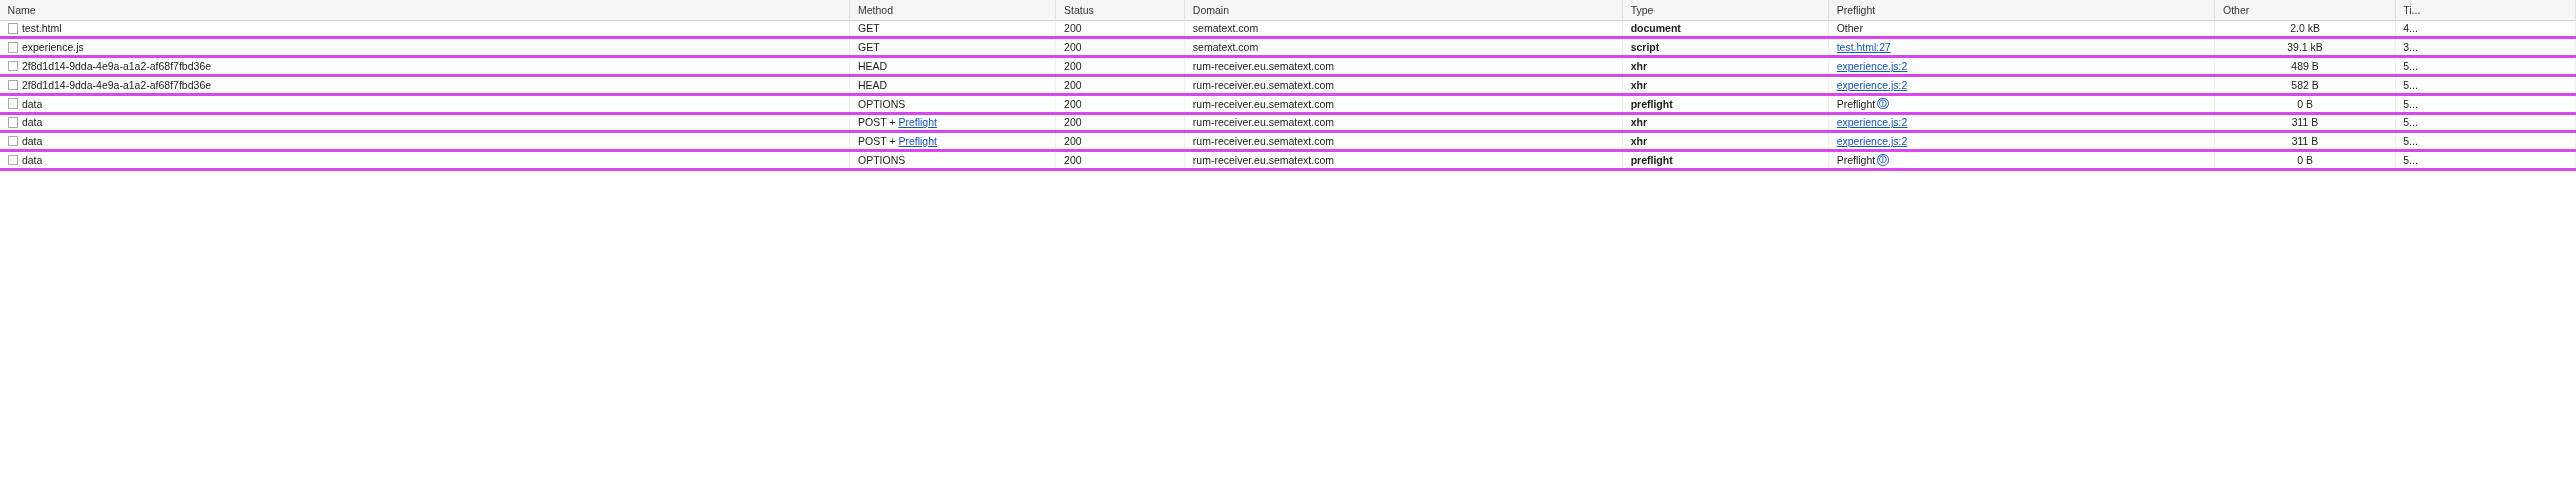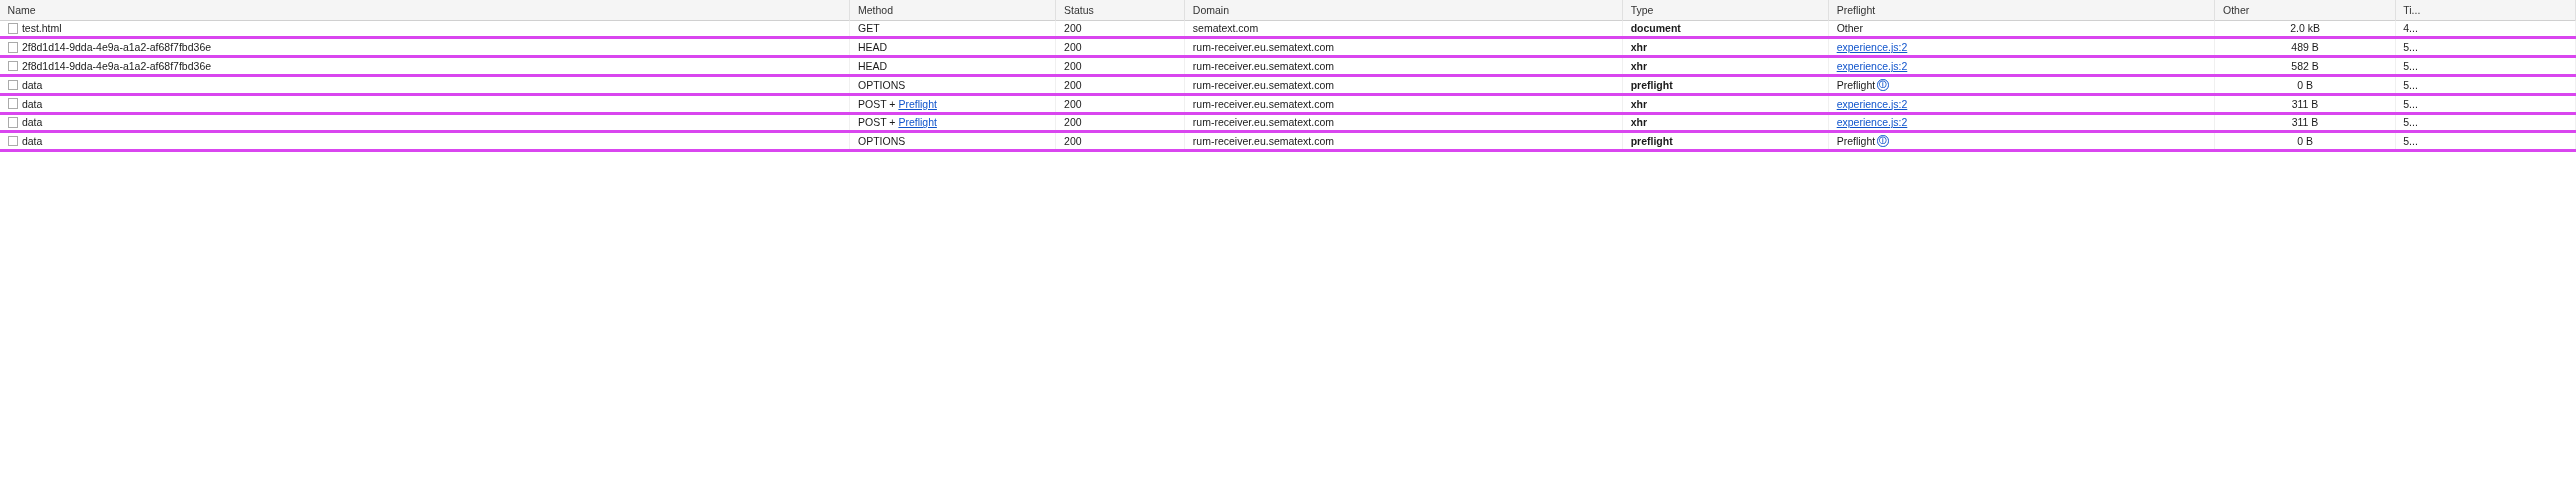--- a/index.html
+++ b/index.html
@@ -143,20 +143,35 @@
         <td class="col-domain">sematext.com</td>
         <td class="col-type">document</td>
         <td class="col-initiator">Other</td>
         <td class="col-size size-right">2.0 kB</td>
         <td class="col-time">4...</td>
       </tr>
       <tr>
         <td class="col-name">
           <div class="checkbox-cell">
             <span class="row-checkbox"></span>
+            <span>experience.js</span>
+          </div>
+        </td>
+        <td class="col-method">GET</td>
+        <td class="col-status">200</td>
+        <td class="col-domain">sematext.com</td>
+        <td class="col-type">script</td>
+        <td class="col-initiator"><span class="link-text">test.html:27</span></td>
+        <td class="col-size size-right">39.1 kB</td>
+        <td class="col-time">3...</td>
+      </tr>
+      <tr>
+        <td class="col-name">
+          <div class="checkbox-cell">
+            <span class="row-checkbox"></span>
             <span>2f8d1d14-9dda-4e9a-a1a2-af68f7fbd36e</span>
           </div>
         </td>
         <td class="col-method">HEAD</td>
         <td class="col-status">200</td>
         <td class="col-domain">rum-receiver.eu.sematext.com</td>
         <td class="col-type">xhr</td>
         <td class="col-initiator"><span class="link-text">experience.js:2</span></td>
         <td class="col-size size-right">489 B</td>
         <td class="col-time">5...</td>

